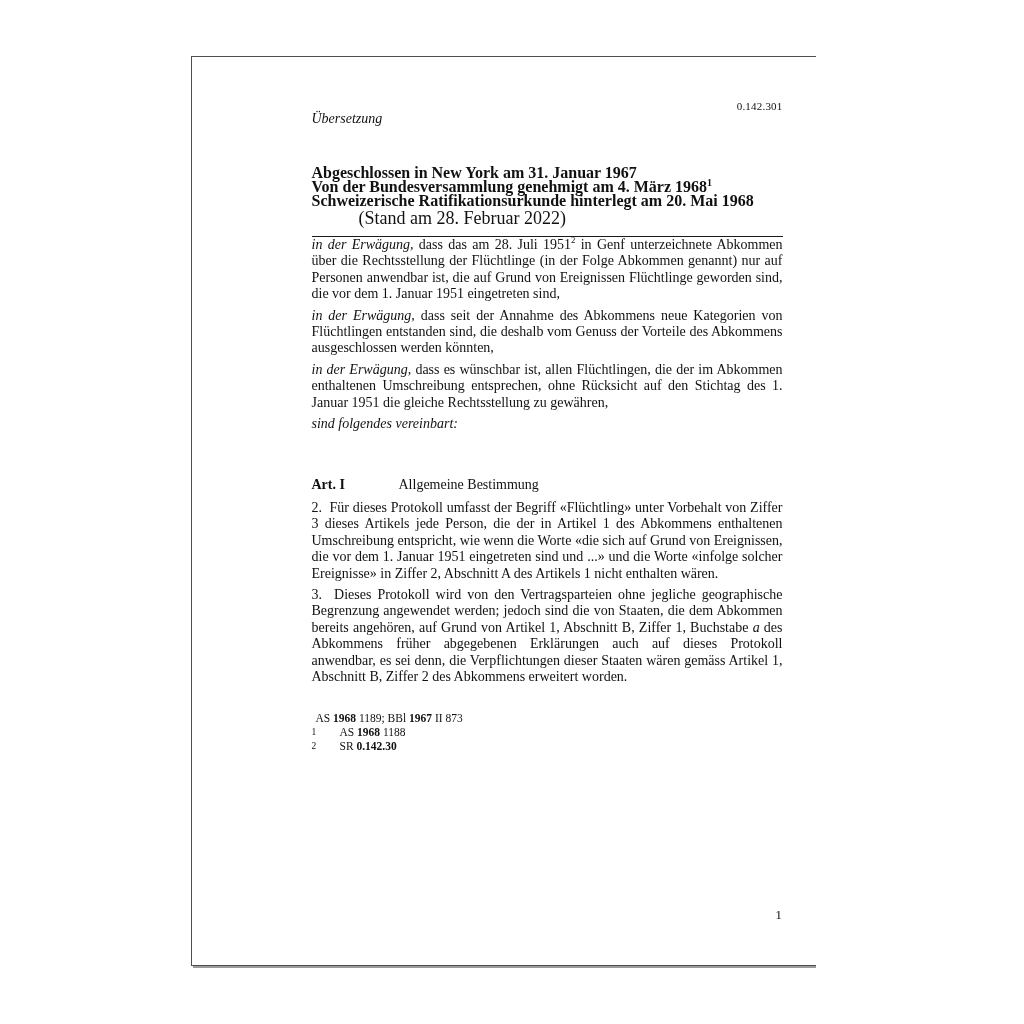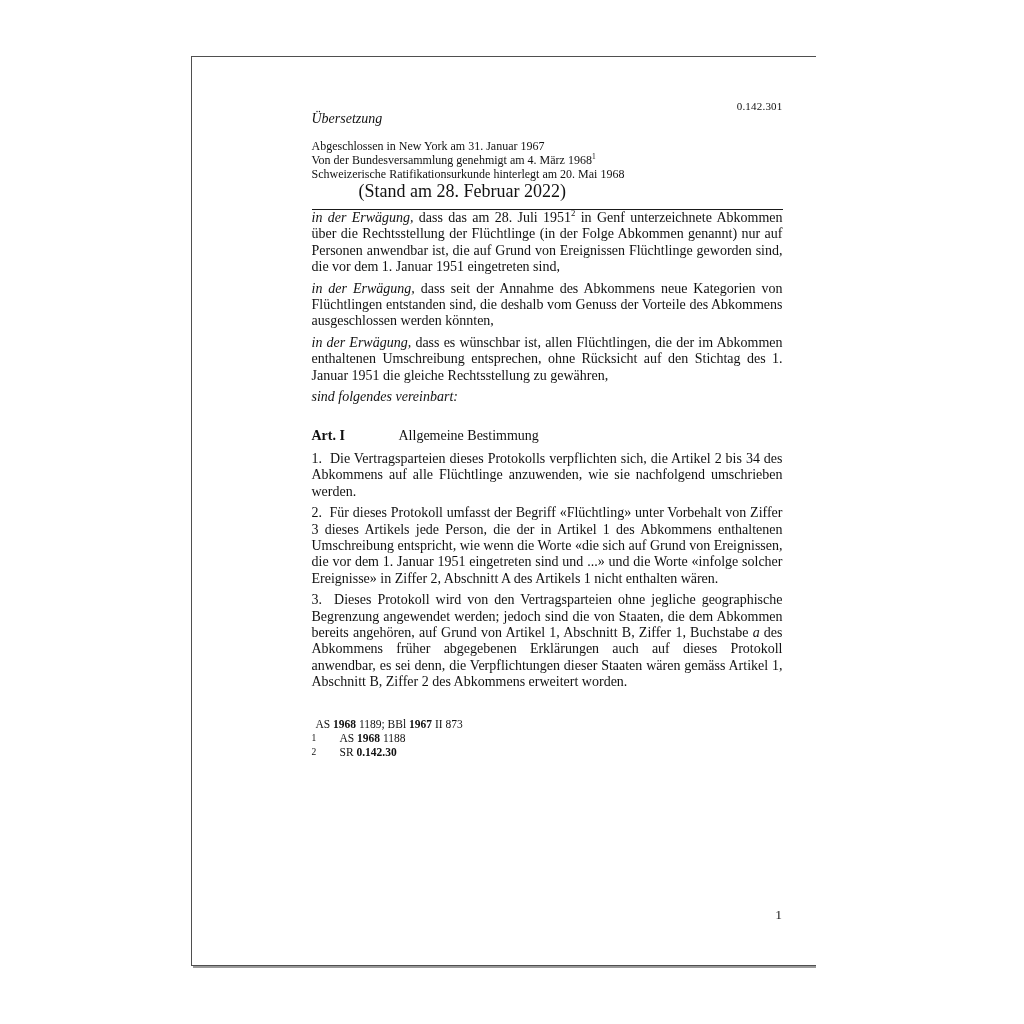--- a/index.html
+++ b/index.html
@@ -54,22 +54,24 @@
     font-size: 11px;
     letter-spacing: 0.2px;
   }
   h1.title {
     margin: 0;
     font-size: 17.5px;
     font-weight: bold;
     line-height: 19px;
   }
   .meta {
-    font-size: 12px;
+    margin-top: 27px;
+    font-size: 16px;
     line-height: 14px;
+    font-weight: bold;
   }
   .meta sup, .body sup {
     font-size: 0.62em;
     line-height: 0;
     vertical-align: super;
   }
   .stand {
     margin-top: 1px;
     padding-left: 4px;
     font-size: 18px;
@@ -87,21 +89,21 @@
     font-size: 14px;
     line-height: 16.4px;
     text-align: justify;
   }
   p.single {
     text-align: left;
   }
   .italic { font-style: italic; }
   .intro { margin-top: 23px; }
   .outro { margin-bottom: 0; }
-  .article { margin-top: 23px; }
+  .article { margin-top: 45px; }
   .art-head {
     margin: 0 0 6px 0;
     font-size: 14px;
     line-height: 16.4px;
   }
   .art-label {
     display: inline-block;
     width: 87px;
     font-weight: bold;
   }
@@ -155,21 +157,20 @@
 
       <p class="body"><span class="italic">in der Erwägung,</span><span> dass seit der Annahme des Abkommens neue Kategorien von Flüchtlingen entstanden sind, die deshalb vom Genuss der Vorteile des Abkommens ausgeschlossen werden könnten,</span></p>
 
       <p class="body"><span class="italic">in der Erwägung,</span><span> dass es wünschbar ist, allen Flüchtlingen, die der im Abkommen enthaltenen Umschreibung entsprechen, ohne Rücksicht auf den Stichtag des 1. Januar 1951 die gleiche Rechtsstellung zu gewähren,</span></p>
 
       <p class="body single italic outro">sind folgendes vereinbart:</p>
 
       <div class="article">
         <p class="art-head"><span class="art-label">Art. I</span><span>Allgemeine Bestimmung</span></p>
 
-        <p class="body">1.&nbsp; Die Vertragsparteien dieses Protokolls verpflichten sich, die Artikel 2 bis 34 des Abkommens auf alle Flüchtlinge anzuwenden, wie sie nachfolgend umschrieben werden.</p>
 
         <p class="body">2.&nbsp; Für dieses Protokoll umfasst der Begriff «Flüchtling» unter Vorbehalt von Ziffer 3 dieses Artikels jede Person, die der in Artikel 1 des Abkommens enthaltenen Umschreibung entspricht, wie wenn die Worte «die sich auf Grund von Ereignissen, die vor dem 1. Januar 1951 eingetreten sind und ...» und die Worte «infolge solcher Ereignisse» in Ziffer 2, Abschnitt A des Artikels 1 nicht enthalten wären.</p>
 
         <p class="body"><span>3.&nbsp; Dieses Protokoll wird von den Vertragsparteien ohne jegliche geographische Begrenzung angewendet werden; jedoch sind die von Staaten, die dem Abkommen bereits angehören, auf Grund von Artikel 1, Abschnitt B, Ziffer 1, Buchstabe </span><span class="italic">a</span><span> des Abkommens früher abgegebenen Erklärungen auch auf dieses Protokoll anwendbar, es sei denn, die Verpflichtungen dieser Staaten wären gemäss Artikel 1, Abschnitt B, Ziffer 2 des Abkommens erweitert worden.</span></p>
       </div>
 
       <div class="footnotes">
         <div class="fn-ref"><span>AS </span><span class="b">1968</span><span> 1189; BBl </span><span class="b">1967</span><span> II 873</span></div>
 
         <div class="fn">

